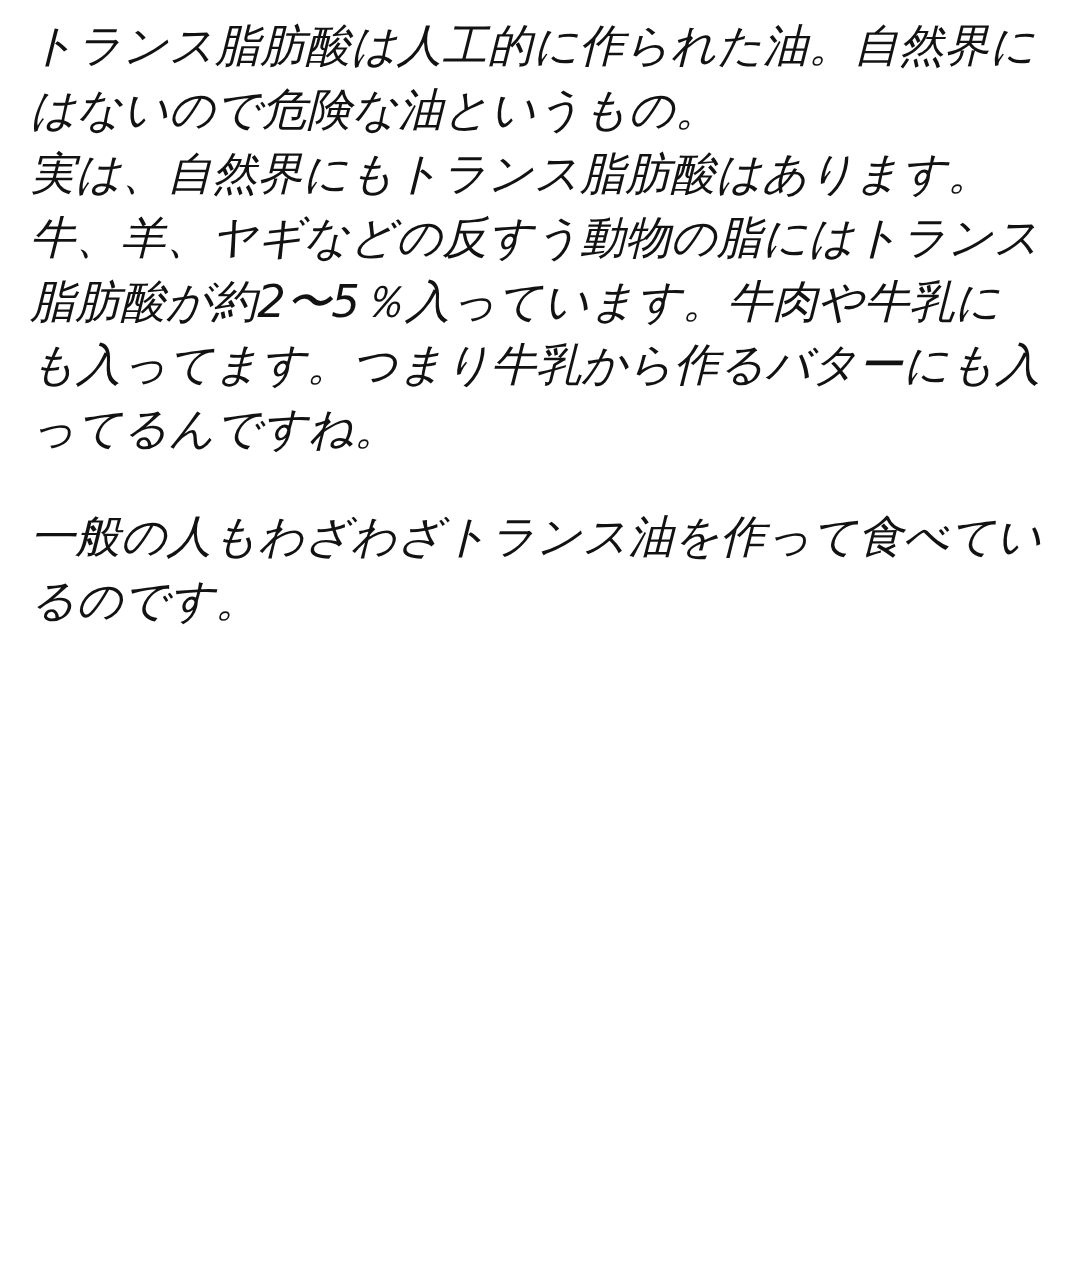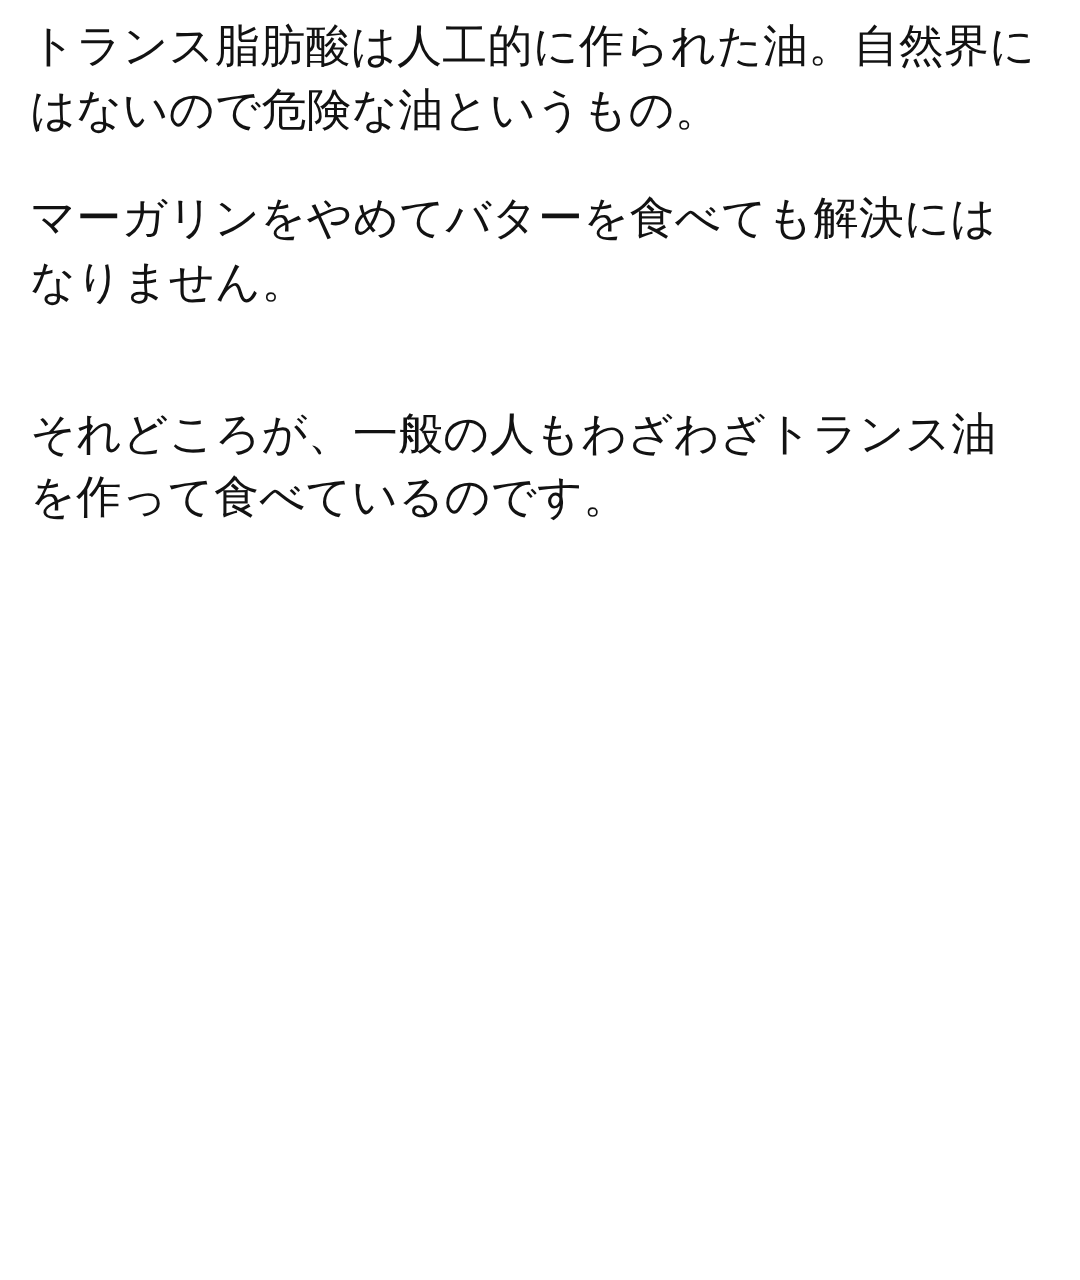--- a/index.html
+++ b/index.html
@@ -25,42 +25,43 @@
     display: block;
   }
   .para {
     font-size: 45px;
     line-height: 1.42;
     letter-spacing: 0.005em;
     margin: 0;
     color: #121212;
     text-align: left;
     word-break: break-all;
+    font-style: italic;
   }
   .para + .para {
     margin-top: 0;
   }
   .gap {
     height: 44px;
   }
 </style>
 </head>
 <body>
 
 <div class="page">
   <article class="article">
 
     <p class="para">トランス脂肪酸は人工的に作られた油。自然界にはないので危険な油というもの。</p>
 
+    <p class="para">実は、自然界にもトランス脂肪酸はあります。牛、羊、ヤギなどの反すう動物の脂にはトランス脂肪酸が約2〜5％入っています。牛肉や牛乳にも入ってます。つまり牛乳から作るバターにも入ってるんですね。</p>
 
     <div class="gap"></div>
 
-    <p class="para">マーガリンをやめてバターを食べても解決にはなりません。</p>
+    <p class="para">一般の人もわざわざトランス油を作って食べているのです。</p>
 
     <div class="gap"></div>
 
 
     <div class="gap"></div>
 
-    <p class="para">それどころが、一般の人もわざわざトランス油を作って食べているのです。</p>
 
   </article>
 </div>
 
 </body></html>

